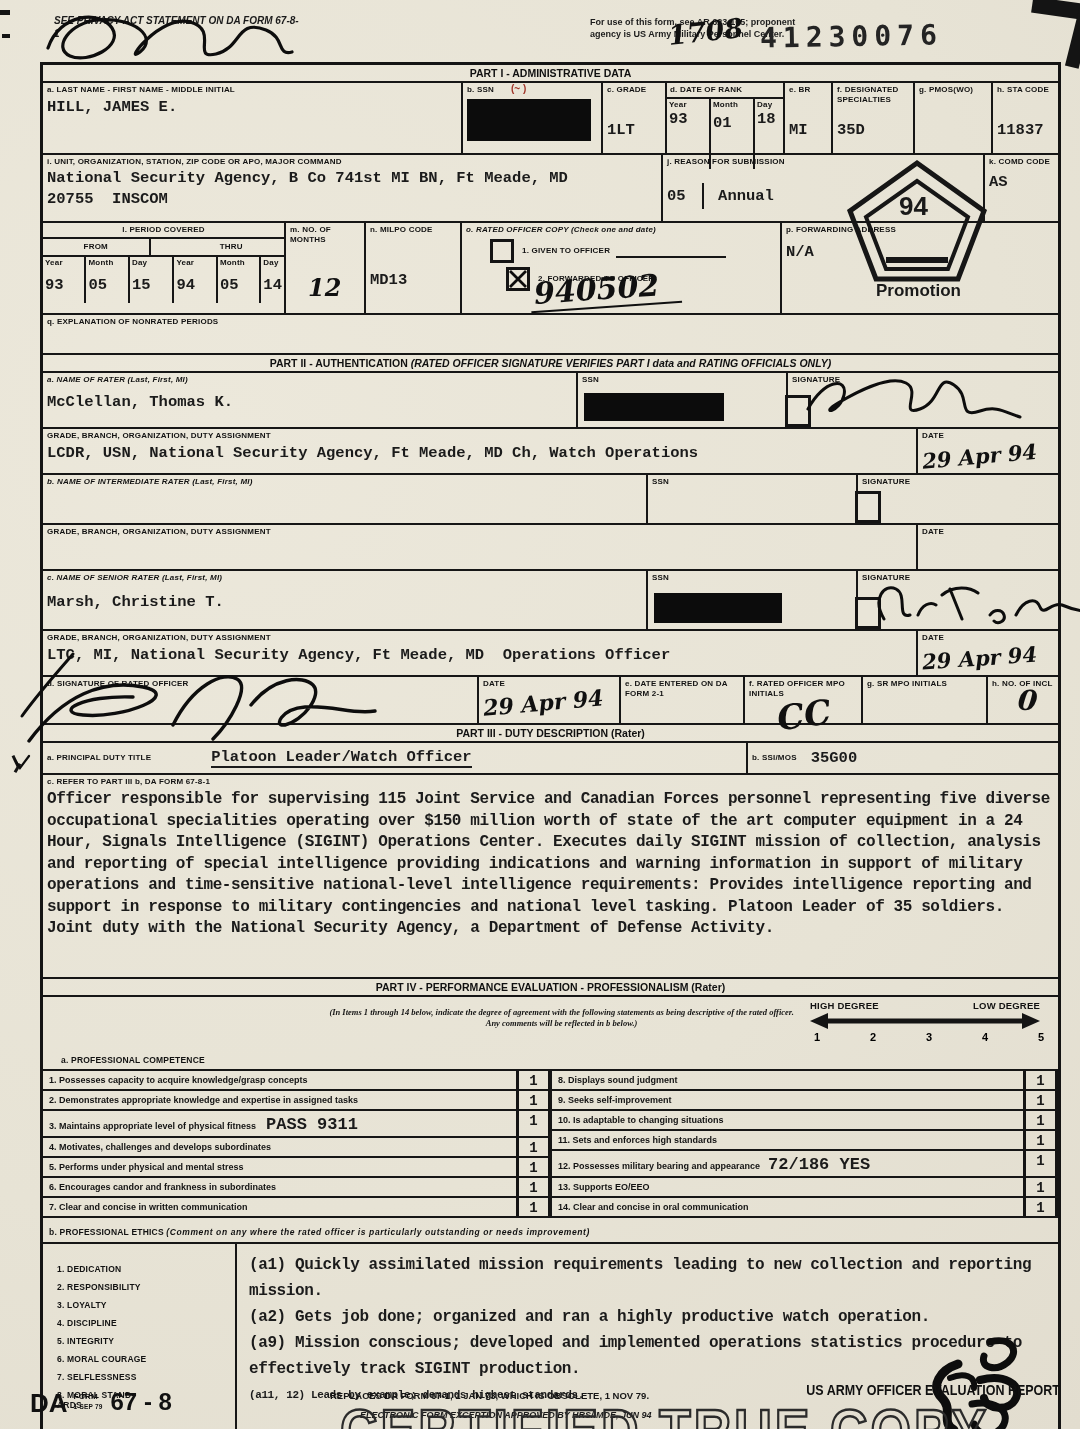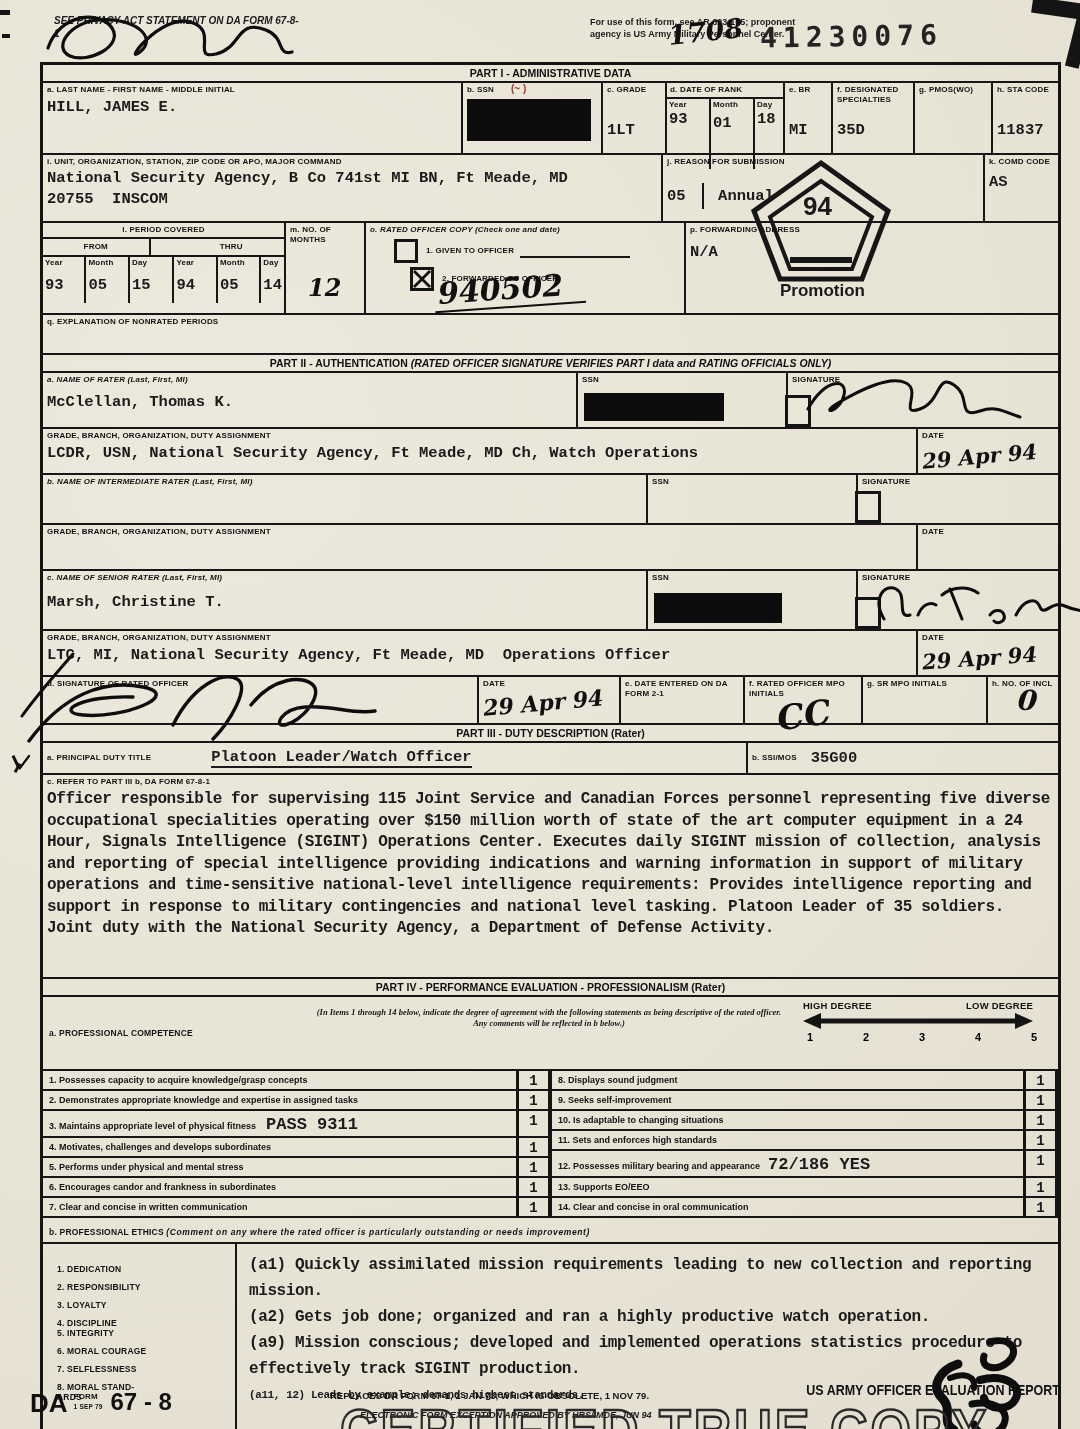--- a/index.html
+++ b/index.html
@@ -161,20 +161,24 @@
           <div style="flex:1;padding:1px 2px;">
               <div class="lbl">Day</div>
               <div class="type" style="margin-top:8px;">14</div>
             </div>
         </div>
       </div>
       <div class="cell" style="width:80px;">
         <div class="lbl">m. NO. OF MONTHS</div>
         <div class="hand" style="font-size:24px;margin:28px 0 0 18px;">12</div>
       </div>
+      <div class="cell" style="width:96px;">
+        <div class="lbl">n. MILPO CODE</div>
+        <div class="type" style="margin-top:36px;">MD13</div>
+      </div>
       <div class="cell" style="width:320px;">
         <div class="lbl lbl-i">o. RATED OFFICER COPY (Check one and date)</div>
         <div style="display:flex;align-items:center;margin:4px 0 0 24px;">
           <span class="cb"></span>
           <span class="lbl" style="margin-left:8px;">1. GIVEN TO OFFICER</span>
           <span style="display:inline-block;width:110px;border-bottom:2px solid #161616;height:12px;margin-left:6px;"></span>
         </div>
         <div style="display:flex;align-items:center;margin:4px 0 0 40px;">
           <span class="cb" style="position:relative;">
             <svg width="18" height="18" viewBox="0 0 18 18" style="position:absolute;left:0;top:0;">
@@ -330,21 +334,21 @@
     <div class="row" style="height:202px;">
       <div class="cell" style="flex:1;">
         <div class="lbl">c. REFER TO PART III b, DA FORM 67-8-1</div>
         <div class="type" style="white-space:normal;font-size:16px;line-height:21.5px;margin-top:2px;letter-spacing:-0.4px;">Officer responsible for supervising 115 Joint Service and Canadian Forces personnel representing five diverse occupational specialities operating over $150 million worth of state of the art computer equipment in a 24 Hour, Signals Intelligence (SIGINT) Operations Center.  Executes daily SIGINT mission of collection, analysis and reporting of special intelligence providing indications and warning information in support of military operations and time-sensitive national-level intelligence requirements:  Provides intelligence reporting and support in response to military contingencies and national level tasking.   Platoon Leader of 35 soldiers. Joint duty with the National Security Agency, a Department of Defense Activity.</div>
       </div>
     </div>
 
     <div class="secbar">PART IV - PERFORMANCE EVALUATION - PROFESSIONALISM (Rater)</div>
 
     <div class="row" style="height:72px;">
-      <div style="width:250px;padding:4px 6px;display:flex;align-items:center;">
+      <div style="width:250px;padding:4px 18px;display:flex;align-items:flex-end;">
         <span class="lbl" style="font-size:8.5px;">a. PROFESSIONAL COMPETENCE</span>
       </div>
       <div style="width:480px;padding:10px 4px 0 4px;">
         <div style="font-size:8.5px;font-weight:bold;font-style:italic;color:#151515;text-align:center;line-height:11px;font-family:'Liberation Serif',serif;">(In Items 1 through 14 below, indicate the degree of agreement with the following statements as being descriptive of the rated officer.  Any comments will be reflected in b below.)</div>
       </div>
       <div style="flex:1;padding:4px 10px;">
         <div style="display:flex;justify-content:space-between;width:230px;">
           <span class="lbl" style="font-size:9.5px;">HIGH DEGREE</span>
           <span class="lbl" style="font-size:9.5px;">LOW DEGREE</span>
         </div>
@@ -427,21 +431,21 @@
     </div>
 
     <div style="border-bottom:2.5px solid #161616;padding:3px 6px;">
       <span class="lbl" style="font-size:8.5px;">b. PROFESSIONAL ETHICS </span><span class="lbl lbl-i" style="font-size:8.5px;letter-spacing:.6px;">(Comment on any where the rated officer is particularly outstanding or needs improvement)</span>
     </div>
     <div style="display:flex;height:196px;">
       <div style="width:172px;border-right:2.5px solid #161616;padding:20px 6px 0 14px;">
         <div class="lbl" style="margin-bottom:8px;font-size:8.5px;">1. DEDICATION</div>
         <div class="lbl" style="margin-bottom:8px;font-size:8.5px;">2. RESPONSIBILITY</div>
         <div class="lbl" style="margin-bottom:8px;font-size:8.5px;">3. LOYALTY</div>
-        <div class="lbl" style="margin-bottom:0;font-size:8.5px;">4. DISCIPLINE</div>
+        <div class="lbl" style="margin-bottom:8px;font-size:8.5px;">4. DISCIPLINE</div>
         <div class="lbl" style="margin-bottom:8px;font-size:8.5px;">5. INTEGRITY</div>
         <div class="lbl" style="margin-bottom:8px;font-size:8.5px;">6. MORAL COURAGE</div>
         <div class="lbl" style="margin-bottom:8px;font-size:8.5px;">7. SELFLESSNESS</div>
         <div class="lbl" style="font-size:8.5px;width:86px;text-align:left;">8. MORAL STAND-ARDS</div>
       </div>
       <div style="flex:1;padding:8px 10px 0 12px;position:relative;">
         <div class="type" style="white-space:normal;font-size:16px;line-height:26px;letter-spacing:-0.4px;">(a1)  Quickly assimilated mission requirements leading to new collection and reporting mission.</div>
         <div class="type" style="white-space:normal;font-size:16px;line-height:26px;letter-spacing:-0.4px;">(a2)  Gets job done; organized and ran a highly productive watch operation.</div>
         <div class="type" style="white-space:normal;font-size:16px;line-height:26px;letter-spacing:-0.4px;">(a9)  Mission conscious; developed and implemented operations statistics procedure to effectively track SIGINT production.</div>
         <div class="type" style="white-space:normal;font-size:11px;line-height:26px;letter-spacing:-0.4px;">(a11, 12)  Leads by example; demands highest standards.</div>

